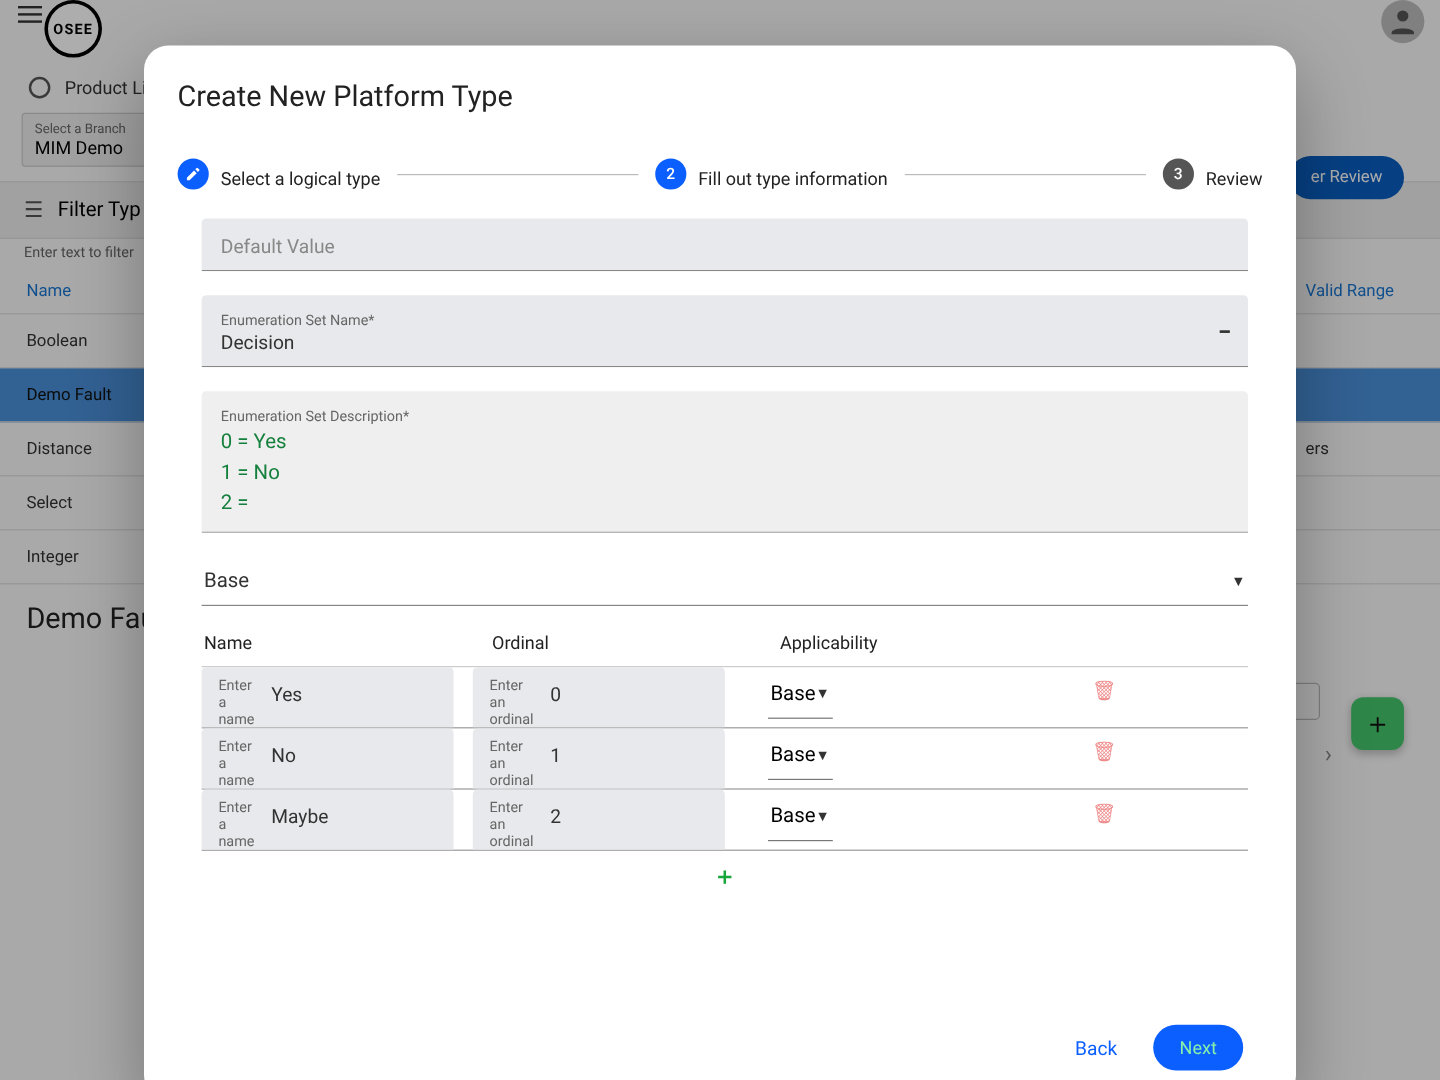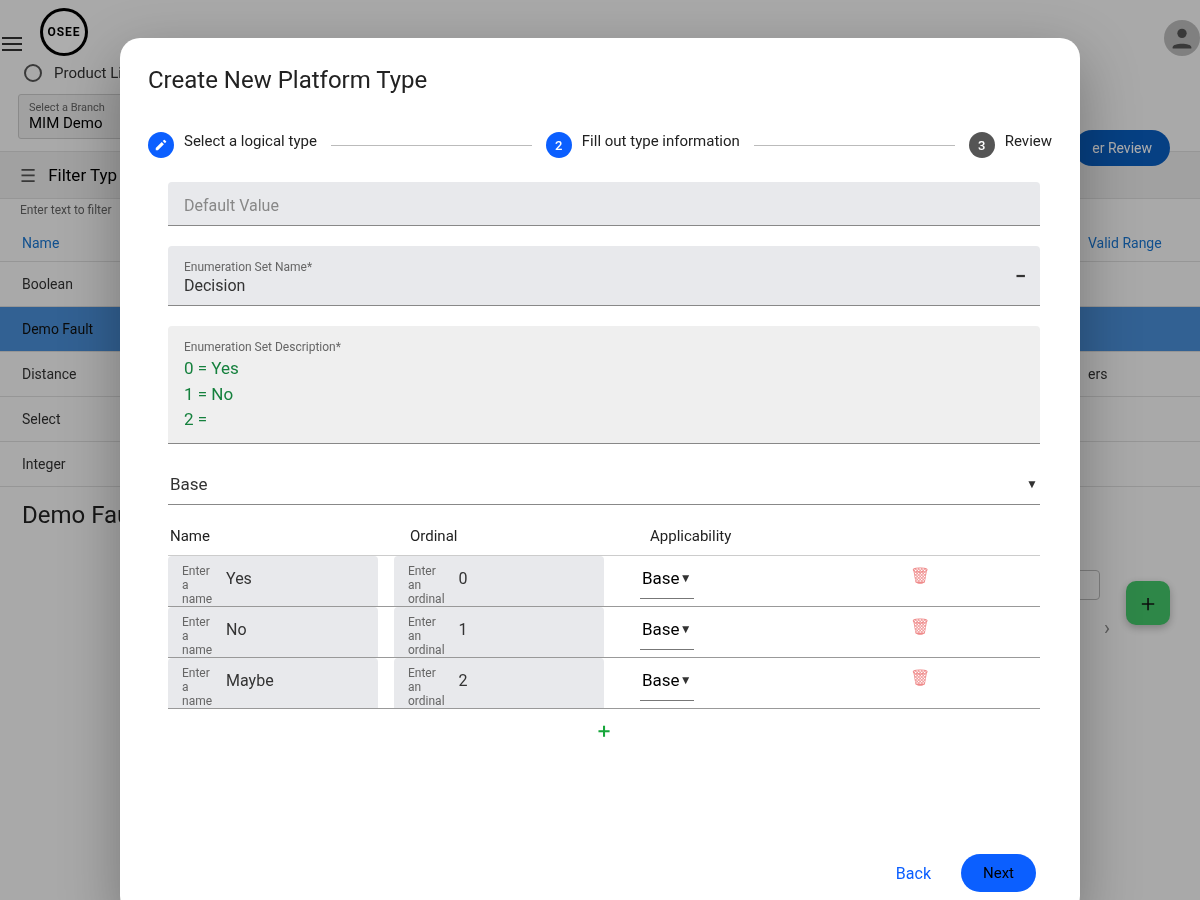--- a/index.html
+++ b/index.html
@@ -1,20 +1,20 @@
 <!DOCTYPE html>
 <html><head>
 <meta charset="utf-8">
 <style>
 * { box-sizing: border-box; margin: 0; padding: 0; font-family: Roboto, "Helvetica Neue", Arial, sans-serif; }
 html, body { width: 1200px; height: 900px; overflow: hidden; background: #f5f5f5; }
 
 
 .app-bg { position: absolute; inset: 0; background: #fafafa; }
-.topbar { height: 56px; display: flex; align-items: flex-end; padding: 0 0; gap: 16px; }
+.topbar { height: 56px; display: flex; align-items: flex-start; padding: 0 13px; }
 .hamburger { width: 24px; height: 24px; display:flex; flex-direction:column; justify-content:center; gap:4px; cursor:pointer;}
 .hamburger span { display:block; height:2px; background:#333; width:20px; margin:0 auto;}
 .logo { width:48px; height:48px; border-radius:50%; display:flex; align-items:center; justify-content:center; font-weight:bold; font-size:12px; background: radial-gradient(circle at 50% 50%, #fff 55%, #000 56%); color:#000; position:relative;}
 .logo::before{content:""; position:absolute; inset:3px; border-radius:50%; background:#fff;}
 .logo span{position:relative; z-index:1; letter-spacing:1px;}
 .spacer { flex: 1; }
 .avatar { width:36px; height:36px; border-radius:50%; background:#bdbdbd; display:flex; align-items:center; justify-content:center;}
 .avatar svg { width:28px; height:28px; fill:#555;}
 
 .crumb-row { display:flex; align-items:center; gap:12px; padding: 8px 24px; font-size:15px; color:#333;}
@@ -42,21 +42,21 @@
 .items-select-bg { position:absolute; right:100px; bottom:300px; border:1px solid #bbb; border-radius:4px; padding:6px 26px 6px 10px; font-size:14px; color:#444;}
 
 
 .scrim { position:absolute; inset:0; background:rgba(0,0,0,.32); }
 
 
 .dialog { position:absolute; left:120px; top:38px; width:960px; height:878px; background:#fff; border-radius:20px; box-shadow:0 20px 60px rgba(0,0,0,.3); padding:28px 0 24px 0; display:flex; flex-direction:column;}
 .dialog h1 { font-size:24px; font-weight:400; color:#222; padding:0 28px 4px 28px;}
 
 .stepper { display:flex; align-items:center; padding: 34px 28px 18px 28px; gap:0;}
-.step { display:flex; align-items:flex-start; gap:10px; white-space:nowrap;}
+.step { display:flex; align-items:flex-end; gap:10px; white-space:nowrap;}
 .step .circle { width:26px; height:26px; border-radius:50%; display:flex; align-items:center; justify-content:center; font-size:13px; color:#fff; font-weight:500;}
 .step .circle.done { background:#0b5fff; }
 .step .circle.active { background:#0b5fff; }
 .step .circle.todo { background:#555; }
 .step .lbl { font-size:15px; color:#222;}
 .step-line { flex:1; height:1px; background:#bbb; margin:0 14px;}
 
 .dialog-body { flex:1; overflow:auto; padding: 6px 40px 0 48px; position:relative;}
 .dialog-body::-webkit-scrollbar{width:8px;} .dialog-body::-webkit-scrollbar-thumb{background:#ccc;border-radius:4px;}
 
@@ -88,21 +88,21 @@
 .enum-line .enum-cell{ border-bottom:none;}
 .enum-line > .enum-cell.name, .enum-line > .enum-cell.ord { margin-right:16px;}
 .enum-line { margin-bottom:0;}
 .enum-wrap .enum-line + .enum-line { }
 
 .add-row { text-align:center; padding:8px 0 4px 0;}
 .add-row .plus { color:#17a63b; font-size:20px; font-weight:bold; cursor:pointer;}
 
 .dialog-footer { display:flex; justify-content:flex-end; gap:24px; padding:14px 44px 0 0; align-items:center;}
 .btn-text { background:none; border:none; color:#0b5fff; font-size:16px; cursor:pointer; padding:8px 6px;}
-.btn-primary { background:#0b5fff; border:none; color:#000000; font-size:15px; padding:10px 22px; border-radius:20px; cursor:pointer;}
+.btn-primary { background:#0b5fff; border:none; color:#86efac; font-size:15px; padding:10px 22px; border-radius:20px; cursor:pointer;}
 
 svg.pencil{width:14px;height:14px;fill:#fff;}
 </style>
 </head>
 <body>
 
 <div class="app-bg">
   <div class="topbar">
     <div class="hamburger">
         <span></span>

